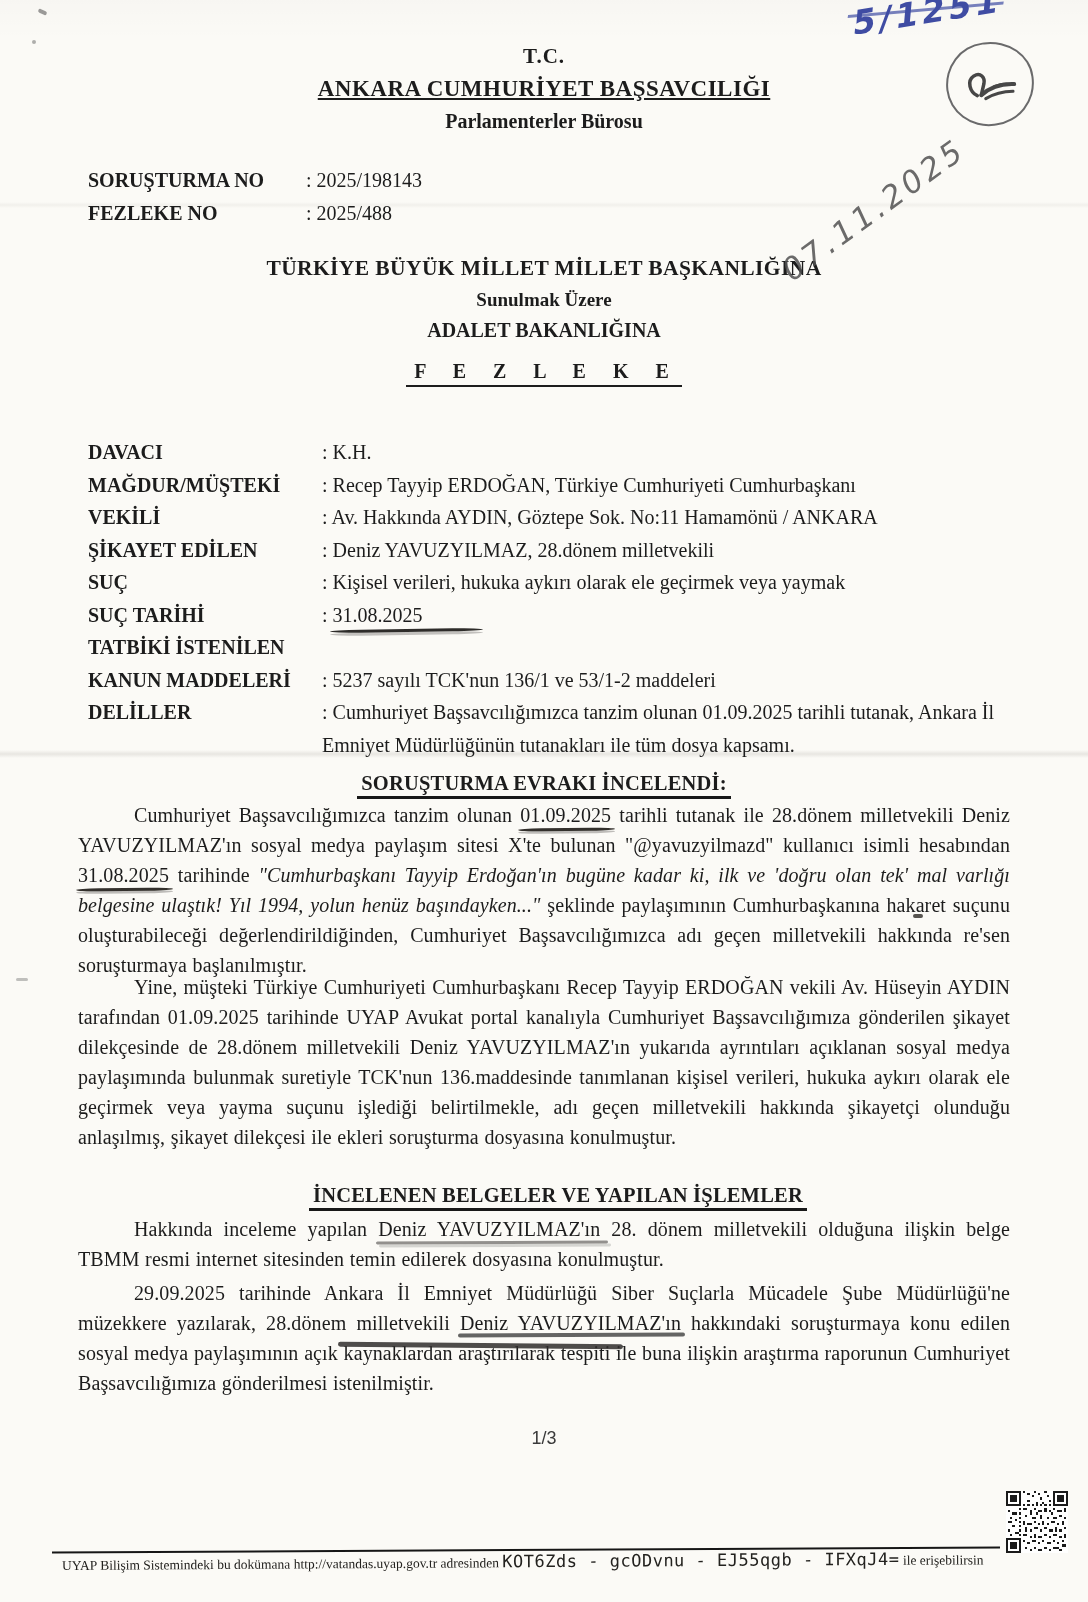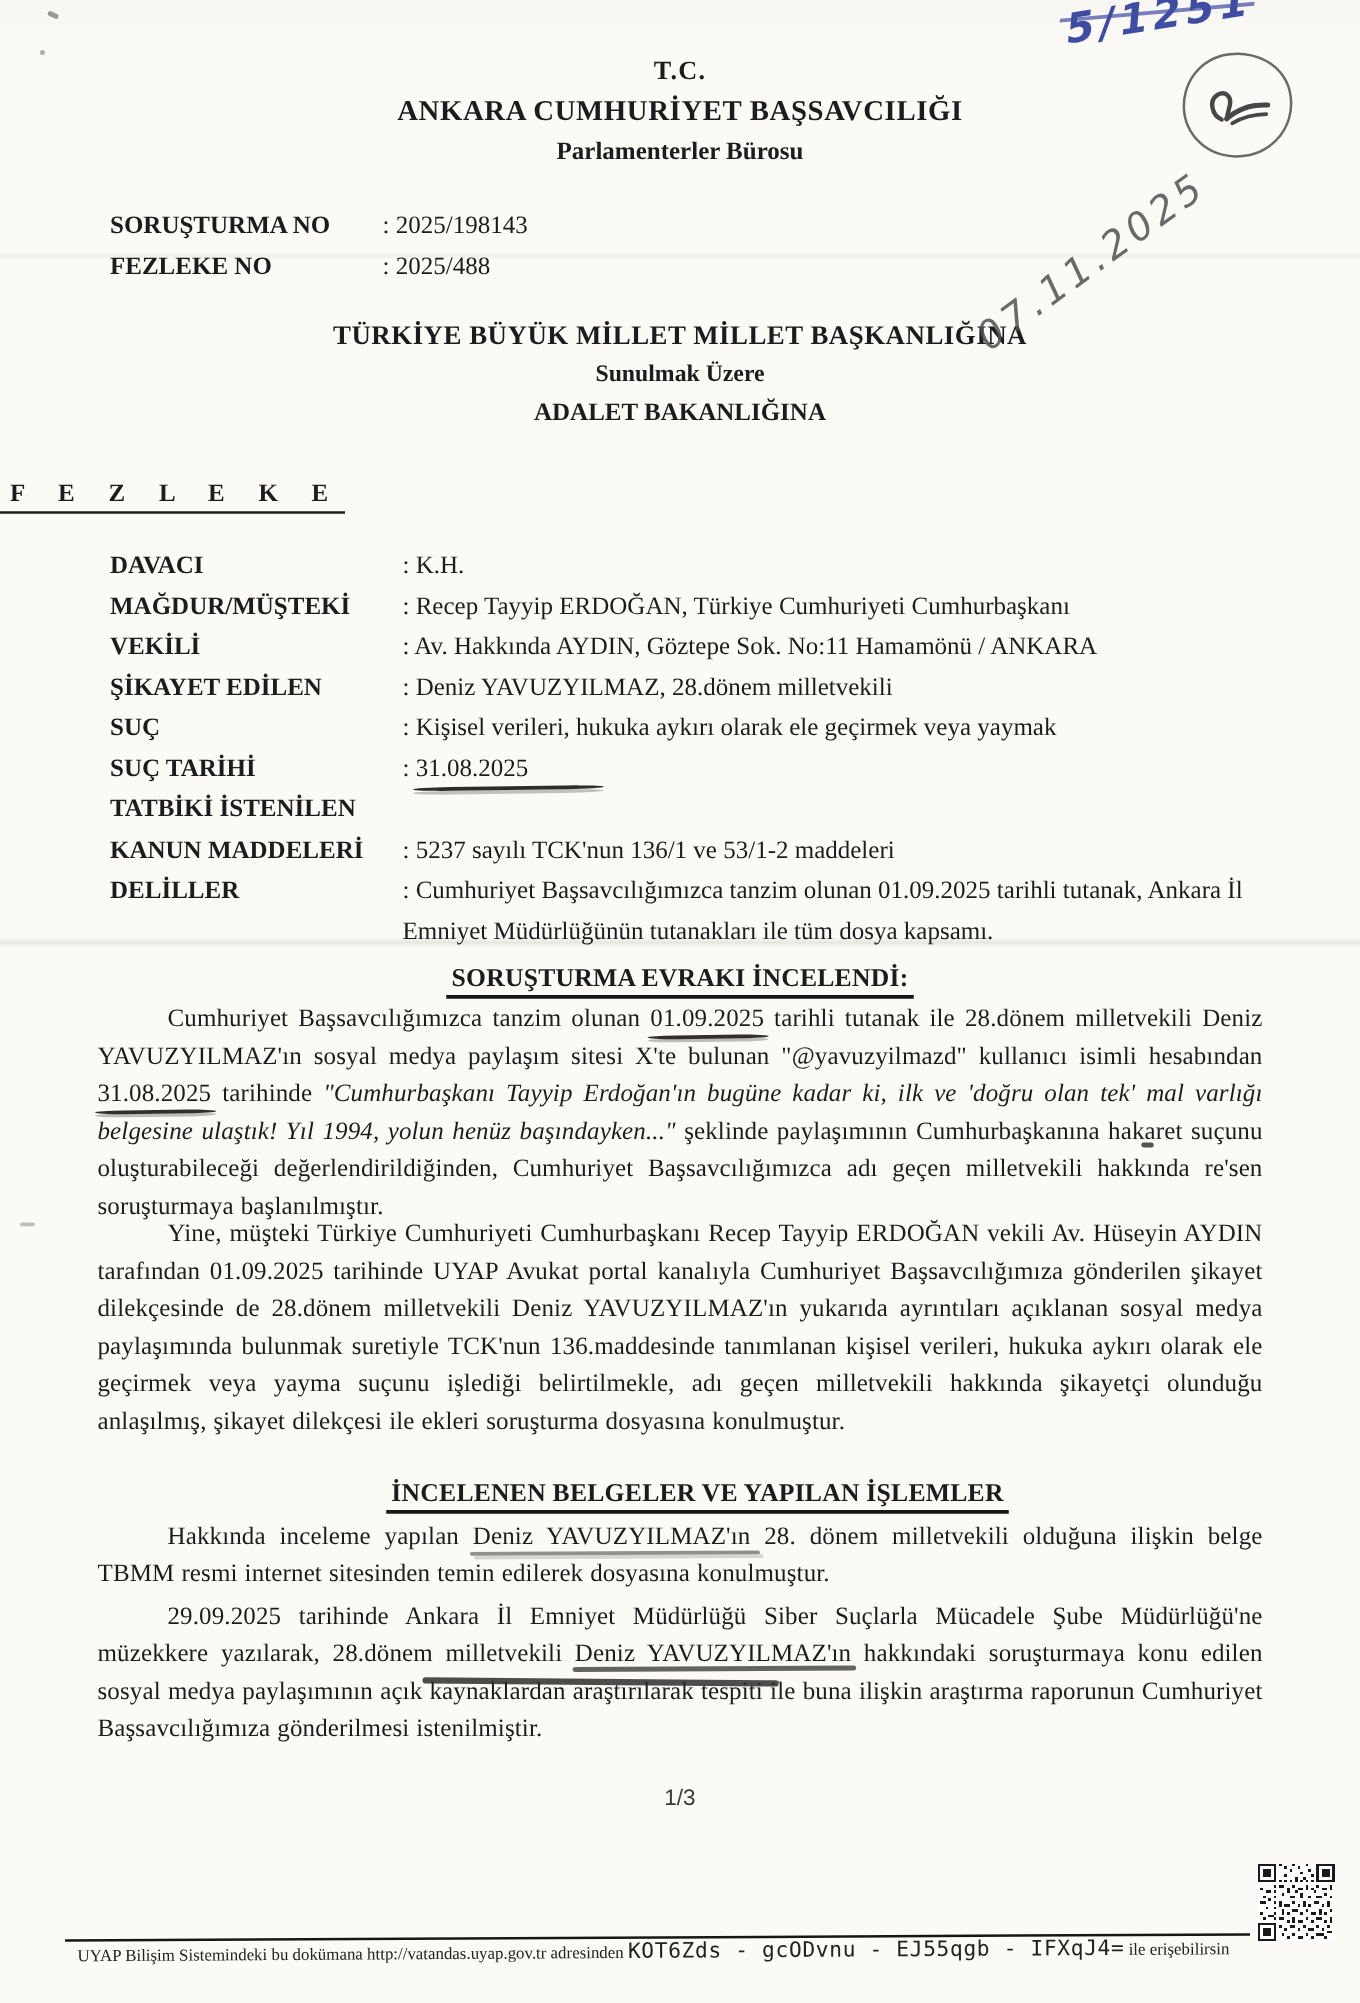--- a/index.html
+++ b/index.html
@@ -8,36 +8,36 @@
     background:
       linear-gradient(180deg, rgba(0,0,0,0.015), rgba(0,0,0,0) 40px),
       #fbfaf6;
     font-family:"Liberation Serif","DejaVu Serif",serif;
     color:#1c1c1c;
   }
 
   
   .header { position:absolute; top:44px; left:0; right:0; text-align:center; }
   .h-tc { font-size:21px; font-weight:bold; letter-spacing:1px; }
-  .h-office { font-size:23px; font-weight:bold; margin-top:7px; letter-spacing:.5px; }
+  .h-office { font-size:23px; font-weight:bold; margin-top:7px; letter-spacing:.5px;text-decoration:underline; }
   .h-bureau { font-size:20px; font-weight:bold; margin-top:8px; }
 
   
   .case-block { position:absolute; top:164px; left:88px; font-size:20px; }
   .case-row { display:grid; grid-template-columns:218px 1fr; line-height:33px; }
   .case-row .lab { font-weight:bold; }
 
   
   .addressee { position:absolute; top:256px; left:0; right:0; text-align:center; font-weight:bold; }
   .a1 { font-size:21.5px; letter-spacing:.4px; }
   .a2 { font-size:19px; margin-top:8px; }
   .a3 { font-size:20px; margin-top:8px; }
 
   
-  .doc-title { position:absolute; top:384px; left:0; right:0; text-align:left; }
+  .doc-title { position:absolute; top:360px; left:0; right:0; text-align:center; }
   .doc-title span { font-size:20px; font-weight:bold; letter-spacing:11px; border-bottom:2.5px solid #1d1d1d; padding:0 2px 3px 8px; }
 
   
   .fields { position:absolute; top:436px; left:88px; right:58px; font-size:20px; }
   .frow { display:grid; grid-template-columns:234px 1fr; line-height:32.5px; align-items:start; }
   .flabel { font-weight:bold; }
 
   
   .sec-head { position:absolute; left:0; right:0; text-align:center; }
   .sec-head span { font-weight:bold; font-size:20.5px; border-bottom:3px solid #181818; padding:0 4px 2px; letter-spacing:.2px; }

